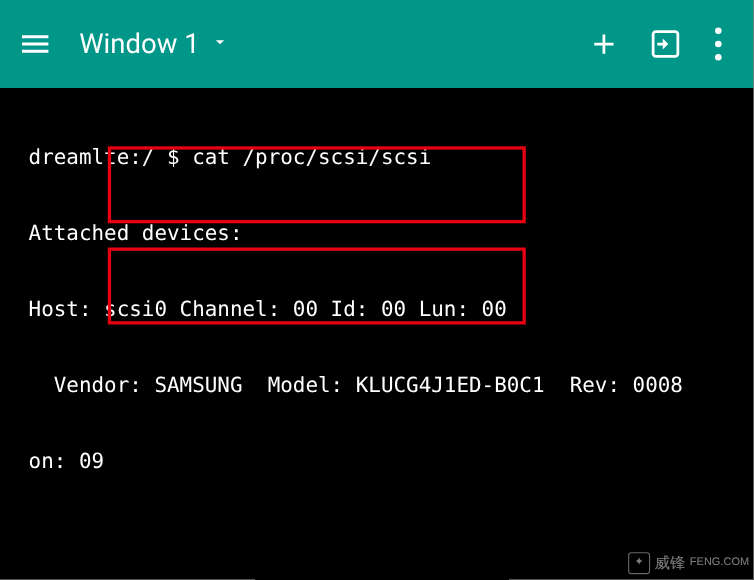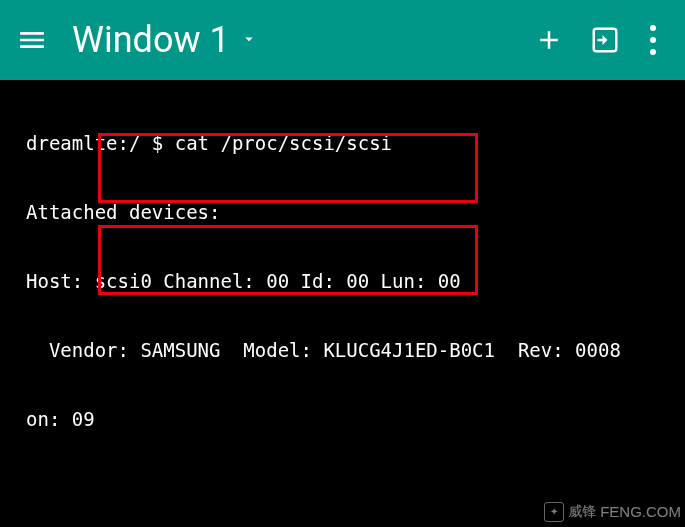--- a/index.html
+++ b/index.html
@@ -8,21 +8,21 @@
     background: #009688;
     height: 80px;
     display: flex;
     align-items: center;
     padding: 0 12px;
     color: #fff;
   }
   .hamburger { width: 40px; height: 40px; display: flex; align-items: center; justify-content: center; cursor: pointer; }
   .hamburger svg { width: 32px; height: 32px; }
   .title-wrap { display: flex; align-items: center; margin-left: 20px; cursor: pointer; }
-  .title { font-family: Roboto, Arial, sans-serif; font-size: 36px; font-weight: 400; }
+  .title { font-family: Roboto, Arial, sans-serif; font-size: 25px; font-weight: 400; }
   .dropdown-caret { margin-left: 10px; }
   .dropdown-caret svg { width: 18px; height: 18px; }
   .spacer { flex: 1; }
   .action-btn { width: 56px; height: 56px; display: flex; align-items: center; justify-content: center; cursor: pointer; }
   .action-btn svg { width: 30px; height: 30px; }
   .overflow-btn { width: 40px; height: 56px; display: flex; align-items: center; justify-content: center; cursor: pointer; }
   .overflow-btn .dot { width: 6px; height: 6px; background: #fff; border-radius: 50%; margin: 3px 0; }
   .overflow-btn .dots { display: flex; flex-direction: column; align-items: center; }
   .terminal {
     background: #000;
@@ -116,15 +116,15 @@
   
   
   
 
   <div class="redbox" style="left:98px; top:53px; width:380px; height:70px;"></div>
   <div class="redbox" style="left:98px; top:145px; width:380px; height:70px;"></div>
 
   <div class="watermark">
     <span class="logo">✦</span>
     <span>威锋</span>
-    <span style="font-size:15px;">FENG.COM</span>
+    <span style="font-size:10px;">FENG.COM</span>
   </div>
 </div>
 
 </body></html>

